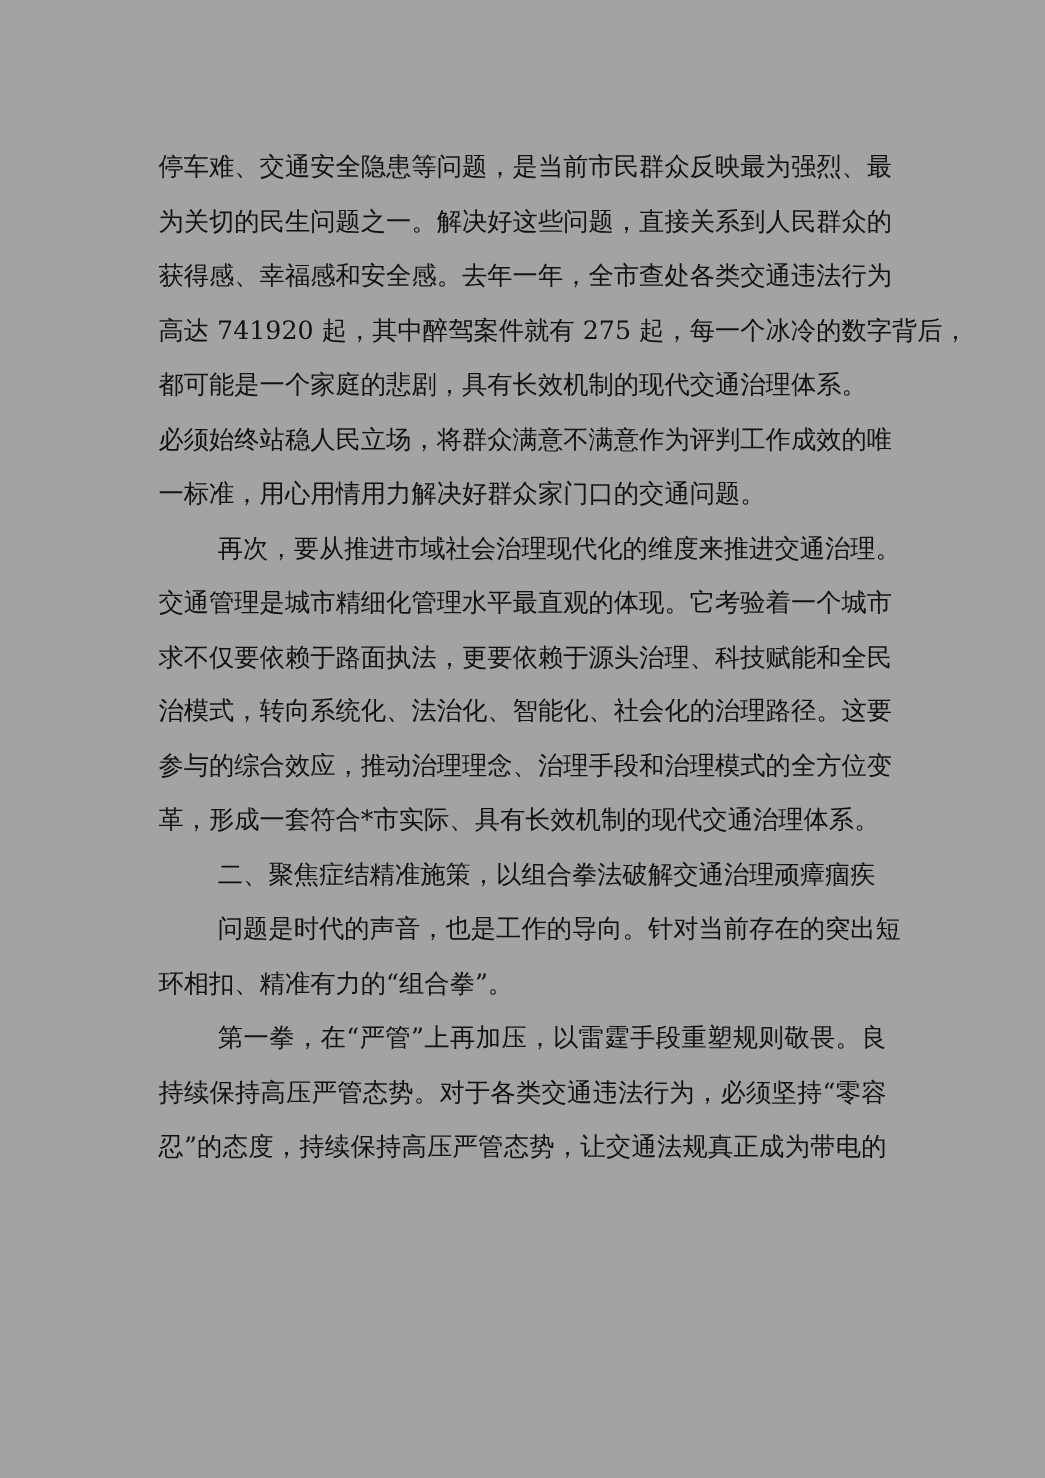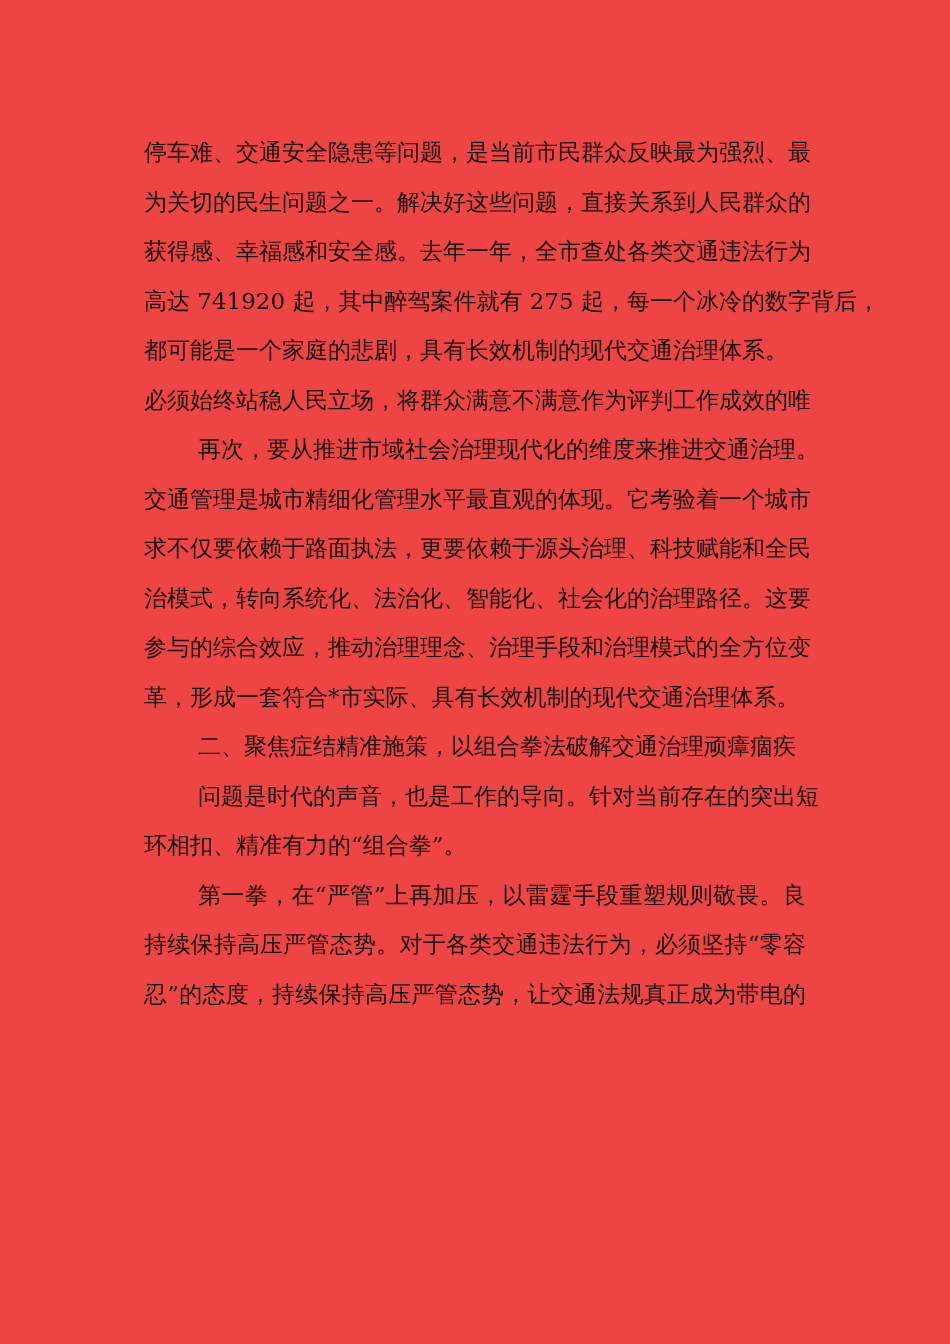--- a/index.html
+++ b/index.html
@@ -1,18 +1,18 @@
 <!DOCTYPE html>
 <html><head>
 <meta charset="utf-8">
 <style>
   html, body { margin: 0; padding: 0; background: #ffffff; }
   body { width: 950px; height: 1344px; overflow: hidden; position: relative; }
   .page {
-    position: absolute; left: 0; top: 0; width: 950px; height: 1344px; background: #ef4444;
+    position: absolute; left: 0; top: 0; width: 950px; height: 1344px; background: #a3a3a3;
   }
   .body-text {
     position: absolute; left: 144px; top: 128px; width: 662px;
     font-family: "DejaVu Serif", "Liberation Serif", serif;
     font-size: 23px; color: #111; line-height: 49.5px;
   }
   .line {
     display: block; height: 49.5px; white-space: nowrap;
     text-align: justify; text-align-last: justify; overflow: visible;
   }
@@ -26,20 +26,21 @@
 <div class="page">
   <div class="body-text">
 
     <div>
       <span class="line">停车难、交通安全隐患等问题，是当前市民群众反映最为强烈、最</span>
       <span class="line">为关切的民生问题之一。解决好这些问题，直接关系到人民群众的</span>
       <span class="line">获得感、幸福感和安全感。去年一年，全市查处各类交通违法行为</span>
       <span class="line overflow">高达 741920 起，其中醉驾案件就有 275 起，每一个冰冷的数字背后，</span>
       <span class="line last">都可能是一个家庭的悲剧，具有长效机制的现代交通治理体系。</span>
       <span class="line">必须始终站稳人民立场，将群众满意不满意作为评判工作成效的唯</span>
+      <span class="line last">一标准，用心用情用力解决好群众家门口的交通问题。</span>
     </div>
 
     <div>
       <span class="line indent last">再次，要从推进市域社会治理现代化的维度来推进交通治理。</span>
       <span class="line">交通管理是城市精细化管理水平最直观的体现。它考验着一个城市</span>
       <span class="line">求不仅要依赖于路面执法，更要依赖于源头治理、科技赋能和全民</span>
       <span class="line">治模式，转向系统化、法治化、智能化、社会化的治理路径。这要</span>
       <span class="line">参与的综合效应，推动治理理念、治理手段和治理模式的全方位变</span>
       <span class="line last">革，形成一套符合*市实际、具有长效机制的现代交通治理体系。</span>
     </div>

